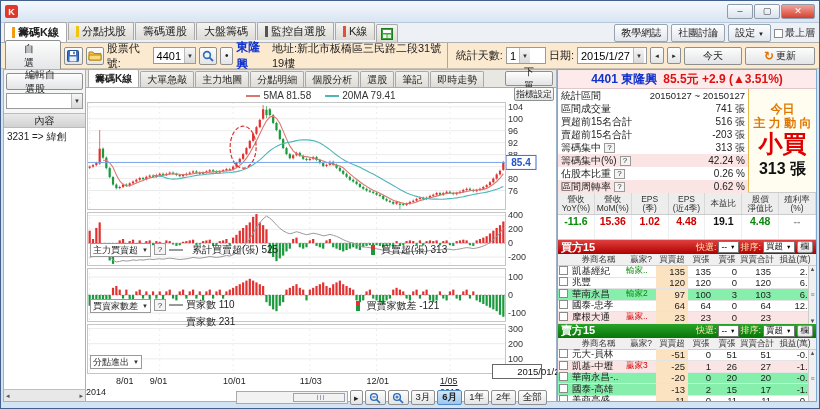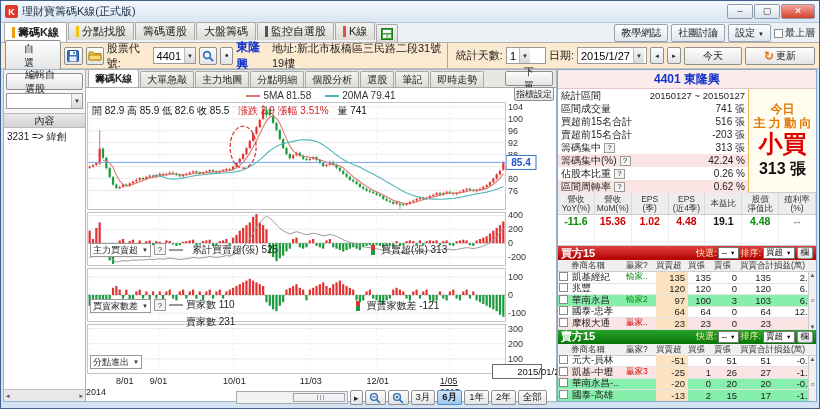--- a/index.html
+++ b/index.html
@@ -85,52 +85,51 @@
   .stat-row{height:13px;display:flex;align-items:center;font-size:10px;color:#222;padding:0 3px;}
   .stat-row.pink{background:#fbe4e4;}
   .stat-row .sv{margin-left:auto;text-align:right;}
   .stat-row .help{width:11px;height:10px;margin-left:3px;}
   .today-box{flex:1;border-left:1px solid #e8b84d;background:#fffcf0;display:flex;flex-direction:column;align-items:center;justify-content:center;gap:1px;}
   .tb-l1{color:#e07800;font-weight:bold;font-size:12px;line-height:13px;}
   .tb-action{color:#e00000;font-weight:bold;font-size:24px;line-height:26px;}
   .tb-amount{color:#111;font-weight:bold;font-size:16px;line-height:18px;margin-top:2px;}
   .fin-head{display:grid;grid-template-columns:repeat(7,1fr);background:#ededed;border-bottom:1px solid #ccc;height:22px;}
   .fin-head div{font-size:8.5px;color:#333;text-align:center;display:flex;flex-direction:column;align-items:center;justify-content:center;line-height:9px;border-right:1px solid #d8d8d8;}
-  .fin-vals{display:grid;grid-template-columns:repeat(7,1fr);height:31px;border-bottom:1px solid #ccc;}
+  .fin-vals{display:grid;grid-template-columns:repeat(7,1fr);height:25px;border-bottom:1px solid #ccc;}
   .fin-vals div{font-size:10.5px;font-weight:bold;text-align:center;border-right:1px solid #eee;}
   .bt-head{height:14px;display:flex;align-items:center;padding:0 3px;gap:2px;}
   .bt-head.red{background:linear-gradient(#e04040,#b00000);}
   .bt-head.green{background:linear-gradient(#2aa32a,#077507);}
   .bt-title{color:#fff;font-weight:bold;font-size:11px;margin-right:auto;}
   .bt-lab{color:#ffe9b0;font-size:9px;}
   .bt-sel{background:#fff;border:1px solid #777;height:12px;font-size:8.5px;display:inline-flex;align-items:center;padding:0 2px;gap:3px;}
   .bt-sel .arr{font-size:5.5px;}
   .bt-col{height:12px;font-size:8.5px;padding:0 3px;}
   .grid-row{display:grid;grid-template-columns:13px 55px 30px 32px 26px 26px 34px 1fr;align-items:center;}
   .tbl-head{height:12px;background:#f0f0f0;border-bottom:1px solid #ccc;}
-  .tbl-head div{font-size:8.5px;color:#333;}
+  .tbl-head div{font-size:8.5px;color:#333;text-align:center;}
   .b-row{height:11.5px;border-bottom:1px solid #e4e4e4;font-size:9.5px;color:#222;}
   .b-row div{text-align:right;padding-right:3px;white-space:nowrap;overflow:hidden;}
   .b-row .nm{text-align:left;padding-left:1px;}
   .b-row .win{text-align:left;font-size:8.5px;}
   .b-row .net{background:#fbe3c2;}
   .b-row.tint-green{background:#86efac;}
   .b-row.tint-pink{background:#fbe4e4;}
   .tbl-wrap{position:relative;}
   .tbl-scroll{position:absolute;top:12px;right:0;bottom:0;width:8px;background:#f0f0f0;border-left:1px solid #ccc;display:flex;flex-direction:column;justify-content:space-between;align-items:center;font-size:6px;color:#555;}
   .tbl-scroll .thumb{font-size:7px;color:#777;}
 </style>
 </head>
 <body>
 
 <div id="win">
 
   <div class="titlebar">
     <span class="app-icon">K</span>
-    <span class="title-text">理財寶籌碼K線(正式版)</span>
     <span class="win-ctls">
       <span class="win-btn">–</span>
       <span class="win-btn">▢</span>
       <span class="win-btn close">✕</span>
     </span>
   </div>
 
   <div class="tabbar">
     <span id="main-tabs" style="display: flex;">
         <span class="mtab active">
@@ -834,25 +833,20 @@
           <line x1="2" y1="241.6969696969697" x2="419" y2="241.6969696969697" stroke="#ececec"></line>
           <text x="422" y="244.6969696969697" font-size="9" fill="#333">200</text>
           <line x1="2" y1="256.8484848484849" x2="419" y2="256.8484848484849" stroke="#ececec"></line>
           <text x="422" y="259.8484848484849" font-size="9" fill="#333">100</text>
           <line x1="2" y1="272" x2="419" y2="272" stroke="#ececec"></line>
           <text x="422" y="275" font-size="9" fill="#333">0</text>
           <rect x="1.5" y="222.5" width="418" height="49" fill="none" stroke="#c5c5c5"></rect>
           <rect x="1.5" y="0.5" width="418" height="107" fill="none" stroke="#c5c5c5"></rect>
         </svg>
 
-      <div class="ohlc">
-        <span>開 82.9 高 85.9 低 82.6 收 85.5</span>
-        <span class="red">漲跌 2.9 漲幅 3.51%</span>
-        <span>量 741</span>
-      </div>
 
       <div class="panel-ctl" style="top:143px">
         <span class="mini-sel">
             <span>主力買賣超</span>
             <span class="arr">▼</span>
           </span>
         <span class="help">?</span>
         <span class="lgd">
             <span class="chip" style="background:#9a9a9a"></span>
             <span>累計買賣超(張) 525</span>
@@ -930,20 +924,21 @@
             <span class="btn pbtn">1年</span>
             <span class="btn pbtn">2年</span>
             <span class="btn pbtn">全部</span>
           </span>
       </div>
     </div>
 
     <div class="rightpane">
       <div class="rp-header">
         <span class="code">4401 東隆興</span>
+        <span class="px">85.5元 +2.9 (▲3.51%)</span>
       </div>
       <div class="rp-stats">
         <div class="stat-rows" id="stat-rows">
             <div class="stat-row">
               <span>統計區間</span>
               <span class="sv" style="font-size: 9.5px;">20150127 ~ 20150127</span>
             </div>
             <div class="stat-row">
               <span>區間成交量</span>
               <span class="sv">741 張</span>

